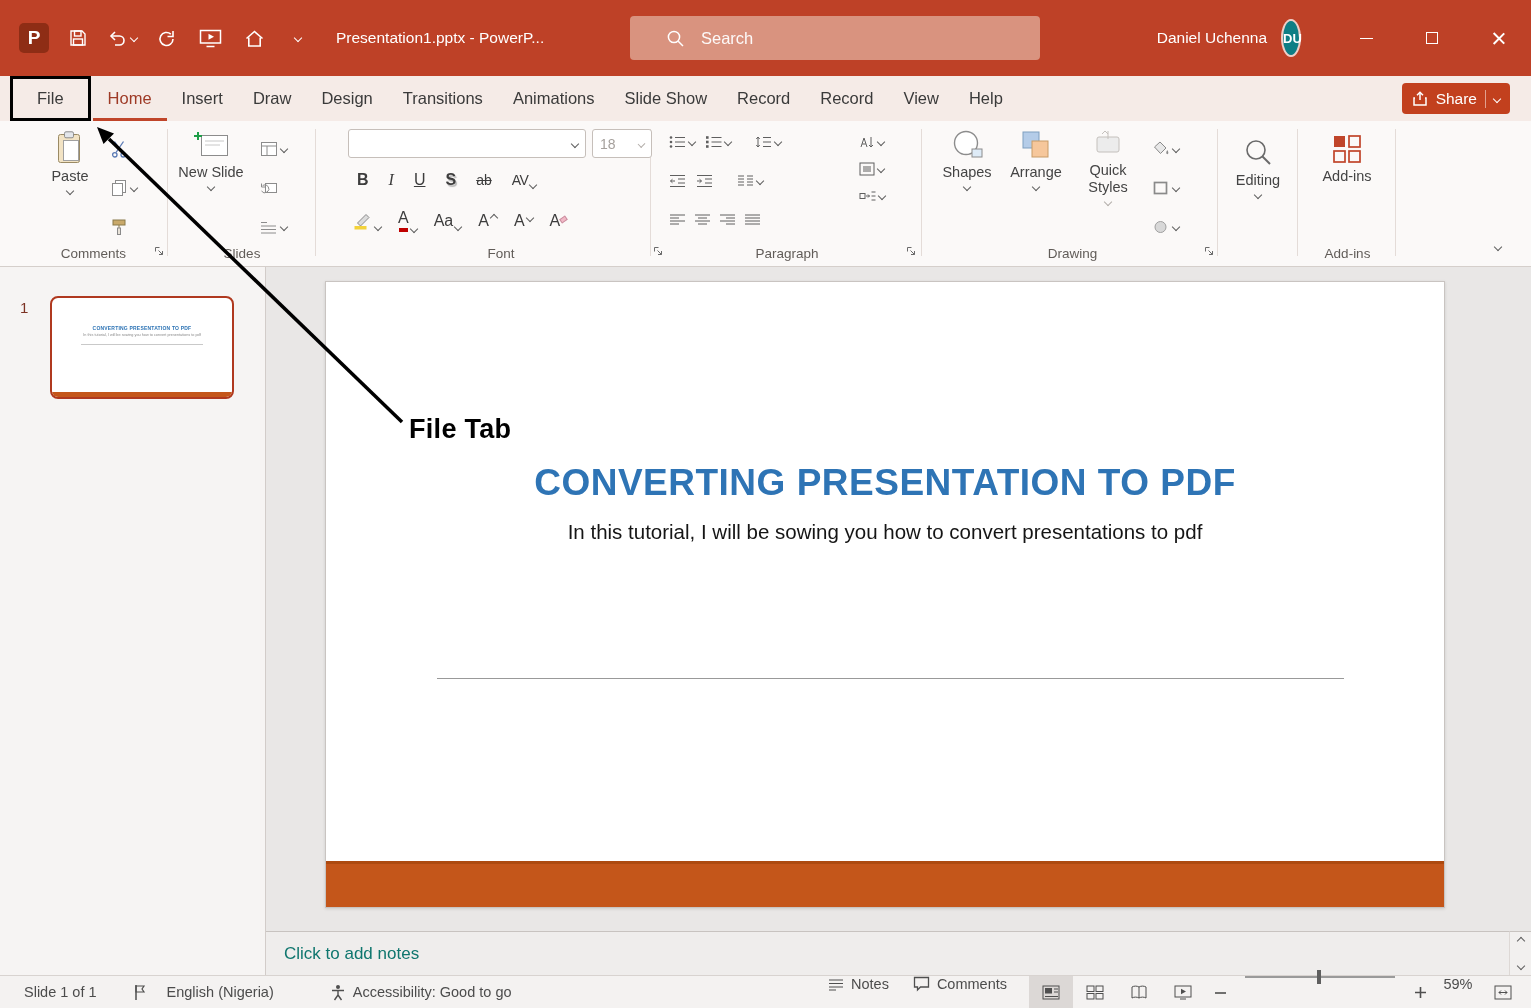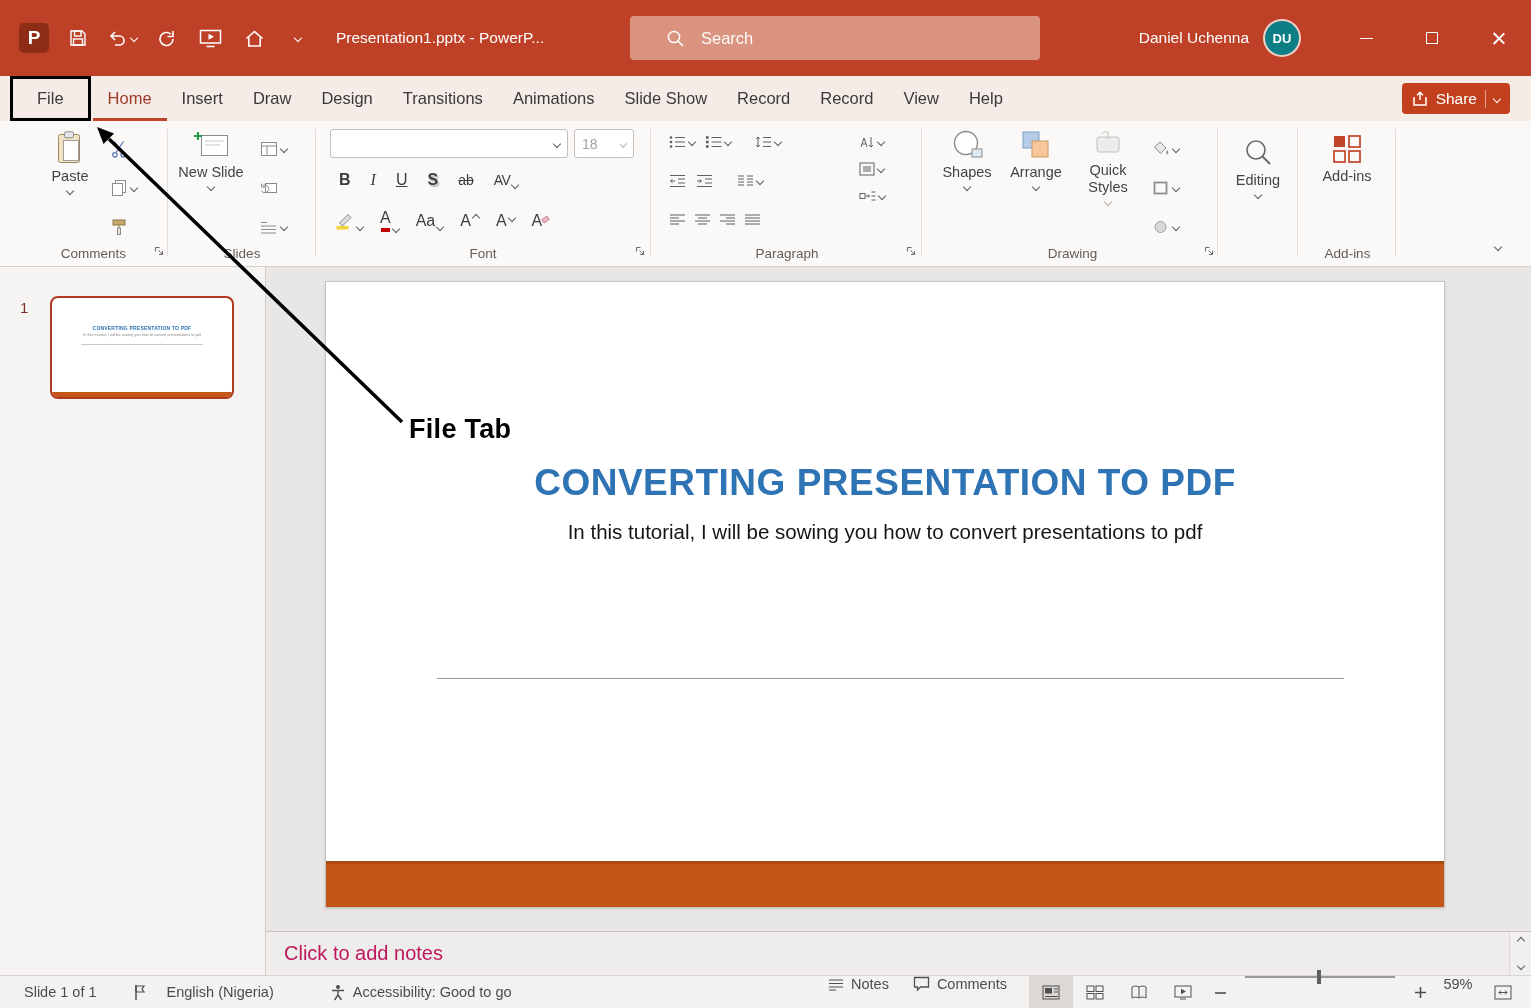--- a/index.html
+++ b/index.html
@@ -16,21 +16,21 @@
   .titlebar{position:absolute;top:0;left:0;right:0;height:76px;background:#BE4127;display:flex;align-items:center;color:#fff;z-index:5;}
   .tb-left{display:flex;align-items:center;gap:4px;padding-left:14px;}
   .tb-btn{height:44px;min-width:40px;display:flex;align-items:center;justify-content:center;gap:4px;cursor:pointer;border-radius:3px;}
   .pplogo{width:30px;height:30px;background:#8E2D15;color:#fff;font-weight:bold;font-size:19px;border-radius:5px;display:grid;place-items:center;}
   .tb-title{margin-left:18px;font-size:15.5px;white-space:nowrap;}
   .searchbox{position:absolute;left:630px;top:16px;width:410px;height:44px;background:#D9937F;border-radius:4px;display:flex;align-items:center;padding-left:36px;gap:16px;}
   .search-input{background:transparent;border:none;outline:none;color:#fff;font-size:16.5px;width:300px;font-family:"Liberation Sans",sans-serif;}
   .search-input::placeholder{color:#fff;opacity:.95;}
   .tb-right{position:absolute;right:0;top:0;height:76px;display:flex;align-items:center;}
   .user-name{font-size:15.5px;margin-right:16px;cursor:pointer;}
-  .avatar{width:34px;height:34px;border-radius:50%;background:#0E7E85;display:grid;place-items:center;font-size:13px;font-weight:bold;margin-right:34px;box-shadow:0 0 0 2px rgba(255,255,255,.75);cursor:pointer;}
+  .avatar{width:16px;height:34px;border-radius:50%;background:#0E7E85;display:grid;place-items:center;font-size:13px;font-weight:bold;margin-right:34px;box-shadow:0 0 0 2px rgba(255,255,255,.75);cursor:pointer;}
   .winbtn{width:66px;height:76px;display:grid;place-items:center;cursor:pointer;}
   .min-glyph{display:block;width:13px;border-top:1.5px solid #fff;}
   .max-glyph{display:block;width:12px;height:12px;border:1.4px solid #fff;}
   .x-glyph{position:relative;width:15px;height:15px;display:block;}
   .x-glyph::before,.x-glyph::after{content:"";position:absolute;left:7px;top:0;width:1.5px;height:15px;background:#fff;}
   .x-glyph::before{transform:rotate(45deg);}
   .x-glyph::after{transform:rotate(-45deg);}
 
   
   .tabrow{position:absolute;top:76px;left:0;right:0;height:45px;background:#F5EBE7;display:flex;align-items:center;padding-left:10px;z-index:4;}
@@ -81,21 +81,21 @@
   
   .canvas{position:absolute;left:266px;top:267px;right:0;height:664px;background:#E9E7E6;}
   .slide{position:absolute;left:59px;top:14px;width:1120px;height:627px;background:#fff;border:1px solid #C9C4C1;box-shadow:0 1px 3px rgba(0,0,0,.12);}
   .s-title{margin-top:180px;text-align:center;font-size:37px;font-weight:bold;color:#2E74B5;letter-spacing:.5px;}
   .s-sub{margin-top:16px;text-align:center;font-size:20.5px;color:#151515;}
   .s-line{position:absolute;top:396px;left:111px;width:907px;height:1px;background:#999;}
   .s-orange{position:absolute;left:0;right:0;bottom:0;height:46px;background:#C4561A;border-top:3px solid #AD4A10;}
 
   
   .notes{position:absolute;left:266px;top:931px;right:22px;height:44px;background:#EFEDEC;border-top:1px solid #C8C3C0;display:flex;align-items:center;padding-left:18px;cursor:text;}
-  .notes-text{font-size:20px;color:#be185d;}
+  .notes-text{font-size:17px;color:#0f766e;}
   .notes-scroll{position:absolute;right:0;top:931px;width:22px;height:44px;background:#F2F0EF;border-top:1px solid #C8C3C0;border-left:1px solid #DDD8D5;display:flex;flex-direction:column;align-items:center;justify-content:space-between;padding:6px 0;}
 
   
   .statusbar{position:absolute;left:0;bottom:0;right:0;height:33px;background:#F4F2F1;border-top:1px solid #D8D3D0;display:flex;align-items:center;font-size:14.5px;color:#4c4c4c;z-index:5;}
   .sb-item{display:flex;align-items:center;gap:7px;cursor:pointer;white-space:nowrap;}
   .sb-left{display:flex;align-items:center;padding-left:24px;}
   .sb-right{position:absolute;right:6px;top:0;height:33px;display:flex;align-items:flex-start;}
   .viewbtn{width:44px;height:33px;display:grid;place-items:center;cursor:pointer;}
   .viewbtn.active{background:#DCD8D6;}
   .slider-track{position:relative;width:150px;height:2px;background:#9a9a9a;margin:0 10px;cursor:pointer;}
@@ -284,21 +284,21 @@
         <div class="mini-btn">
           <svg width="18" height="13" viewBox="0 0 18 13">
               <path d="M1 1.5h6M1 5h15M1 8.5h15M1 12h15" stroke="#8C8C8C" fill="none"></path>
             </svg>
           <span class="cv"></span>
         </div>
       </div>
       <span class="group-label">Slides</span>
     </div>
 
-    <div class="rgroup" style="left:318px;width:330px">
+    <div class="rgroup" style="left:336px;width:330px">
       <div class="combo" style="left:12px;top:8px;width:238px">
         <input style="">
         <span class="cv"></span>
       </div>
       <div class="combo" style="left:256px;top:8px;width:60px">
         <input style="color: rgb(165, 160, 156);" value="18">
         <span class="cv g"></span>
       </div>
       <div class="f-row" style="left:18px;top:48px;gap:14px">
         <span class="fbtn fb">B</span>

